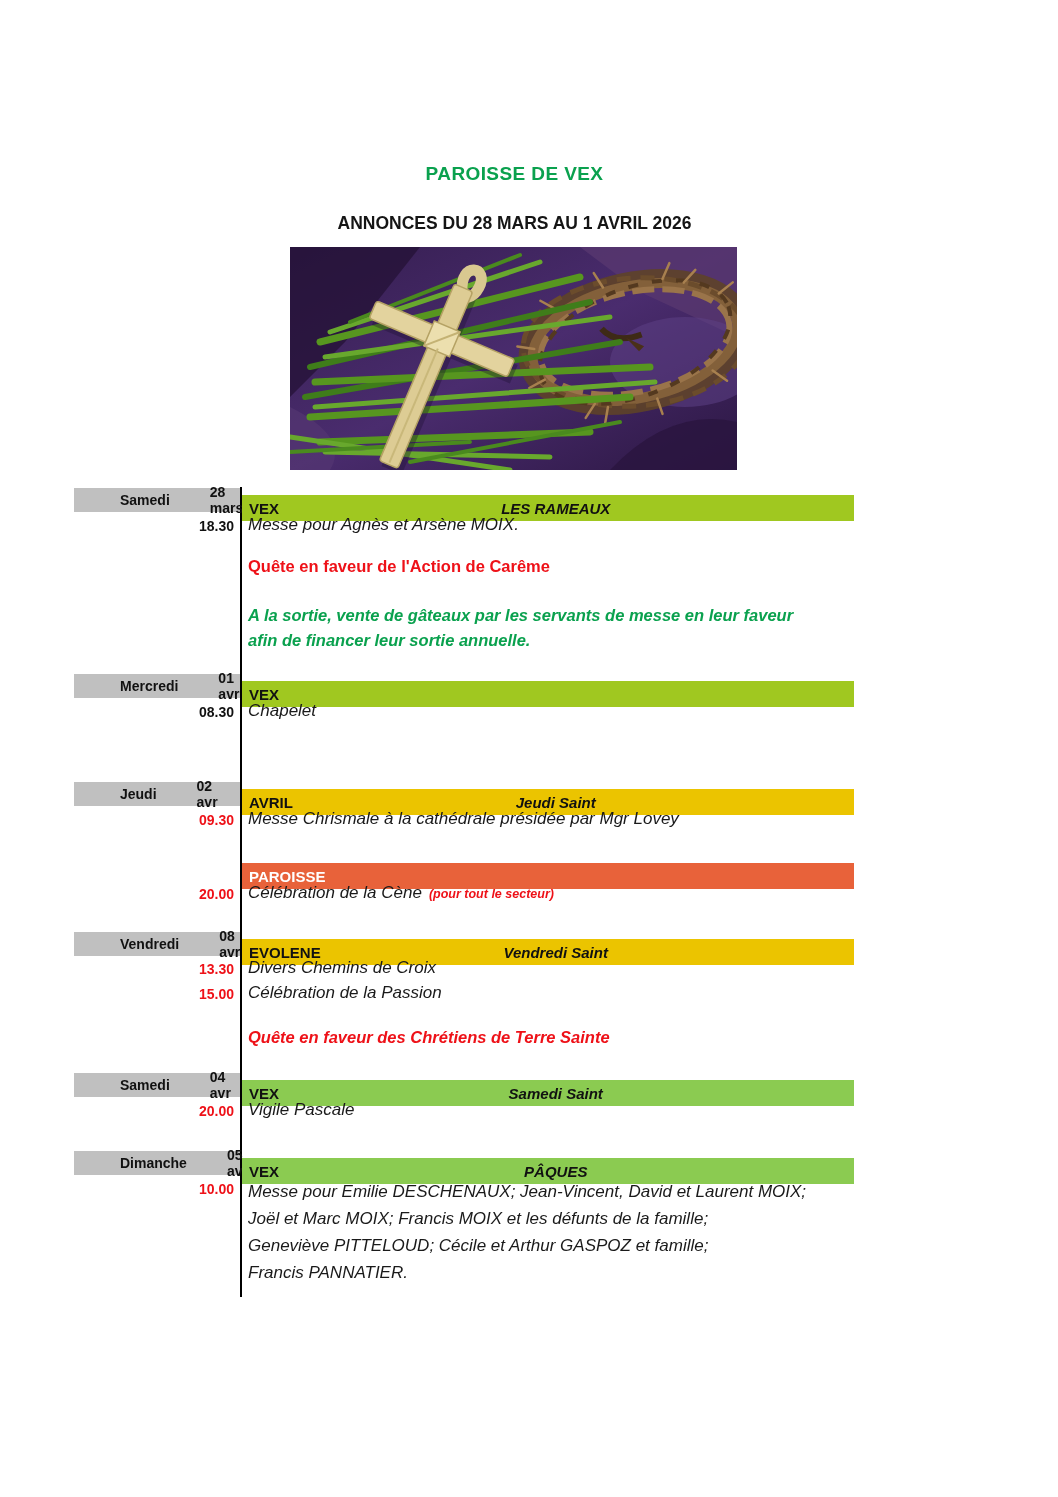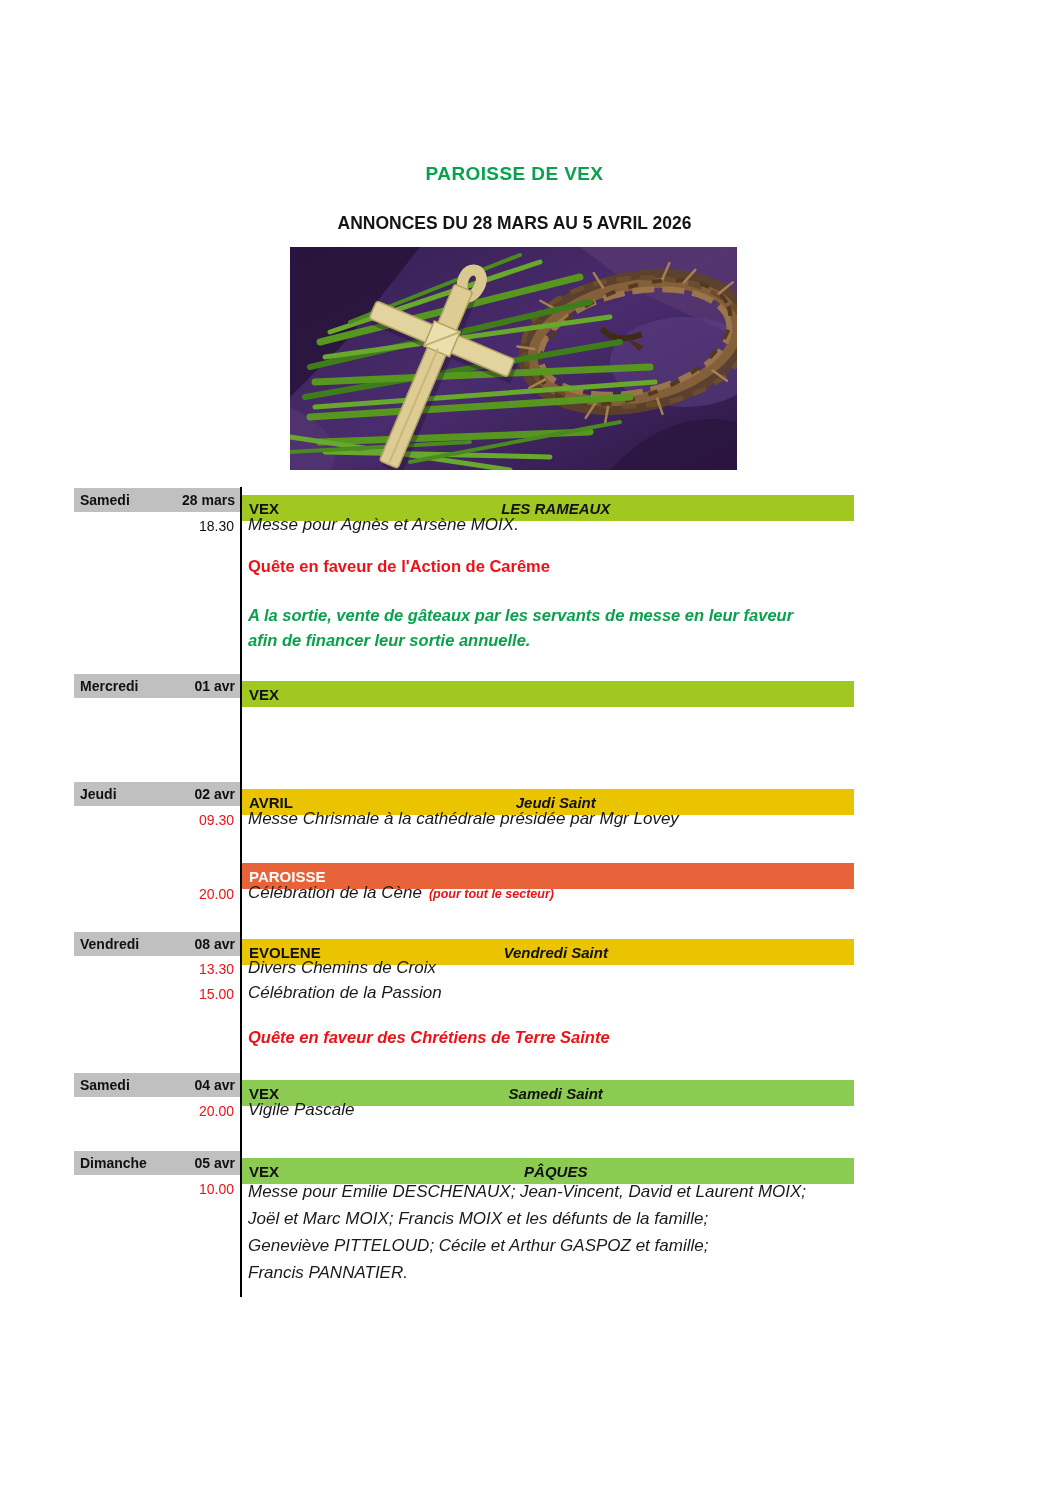--- a/index.html
+++ b/index.html
@@ -13,52 +13,52 @@
 
   .hero{position:absolute;left:290px;top:247px;width:447px;height:223px;}
 
   .table{position:absolute;left:74px;top:487px;width:881px;height:812px;}
   .vline{position:absolute;left:166px;top:0;width:2px;height:810px;background:#000;}
 
   .row{position:absolute;left:0;width:881px;height:26px;}
   .daycell{position:absolute;left:0;top:1px;width:166px;height:24px;
     background:var(--cell-gray,#c0c0c0);box-sizing:border-box;
     display:flex;justify-content:space-between;align-items:center;padding:0 5px 0 6px;}
-  .daycell .day,.daycell .date{font-weight:bold;font-size:14px;color:#111;}
+  .daycell .day,.daycell .date{font-weight:bold;font-size:14px;color:#111;margin-left:40px;}
   .bar{position:absolute;left:168px;top:8px;width:713px;height:26px;box-sizing:border-box;
     display:flex;align-items:center;padding-left:7px;}
   .bar .venue{font-weight:bold;font-size:15px;}
   .bar .feast{position:absolute;left:44%;transform:translateX(-50%);
     font-weight:bold;font-style:italic;font-size:15px;white-space:nowrap;}
   .lg{background:var(--bar-lightgreen,#a0c820);}
   .gg{background:var(--bar-green,#8bcb51);}
   .yw{background:var(--bar-yellow,#ebc400);}
   .or{background:var(--bar-orange,#e8623a);color:#fff;}
 
   .time{position:absolute;left:0;top:3px;width:160px;text-align:right;
-    font-weight:normal;font-size:14px;color:#111;}
+    font-weight:bold;font-size:14px;color:#111;}
   .t-red{color:var(--alert-red,#ee1118);}
   .etext{position:absolute;left:174px;top:0;right:0;font-style:italic;font-size:17px;color:#1a1a1a;}
   .suffix{font-size:12.5px;font-weight:bold;font-style:italic;
     color:var(--alert-red,#ee1118);margin-left:7px;}
   .note-red{position:absolute;left:174px;top:0;right:0;font-weight:bold;font-size:16.5px;
     color:var(--alert-red,#ee1118);}
   .note-red.italic{font-style:italic;}
   .note-green{position:absolute;left:174px;top:0;right:0;font-weight:bold;font-style:italic;
     font-size:16.5px;line-height:25px;color:var(--body-green,#0aa14e);}
   .mlines{position:absolute;left:174px;top:0;right:0;font-style:italic;
     font-size:17px;line-height:27px;color:#1a1a1a;}
 </style>
 </head>
 <body>
 
 <div class="page">
 
   <div class="page-title">PAROISSE DE VEX</div>
-  <div class="page-subtitle">ANNONCES DU 28 MARS AU 5 AVRIL 2026</div>
+  <div class="page-subtitle">ANNONCES DU 28 MARS AU 1 AVRIL 2026</div>
 
   <div class="hero">
     <svg width="447" height="223" viewBox="0 0 447 223">
       <defs>
         <linearGradient id="purple" x1="0" y1="0" x2="1" y2="1">
           <stop offset="0" stop-color="#351e50"></stop>
           <stop offset="0.5" stop-color="#4a2c6e"></stop>
           <stop offset="1" stop-color="#2c1743"></stop>
         </linearGradient>
       </defs>
@@ -162,20 +162,24 @@
 
     <div class="row" style="top:186px">
       <div class="daycell">
         <span class="day">Mercredi</span>
         <span class="date">01 avr</span>
       </div>
       <div class="bar lg">
         <span class="venue">VEX</span>
       </div>
     </div>
+    <div class="row" style="top:214px">
+      <span class="time">08.30</span>
+      <div class="etext">Chapelet</div>
+    </div>
 
     <div class="row" style="top:294px">
       <div class="daycell">
         <span class="day">Jeudi</span>
         <span class="date">02 avr</span>
       </div>
       <div class="bar yw">
         <span class="venue">AVRIL</span>
         <span class="feast">Jeudi Saint</span>
       </div>

